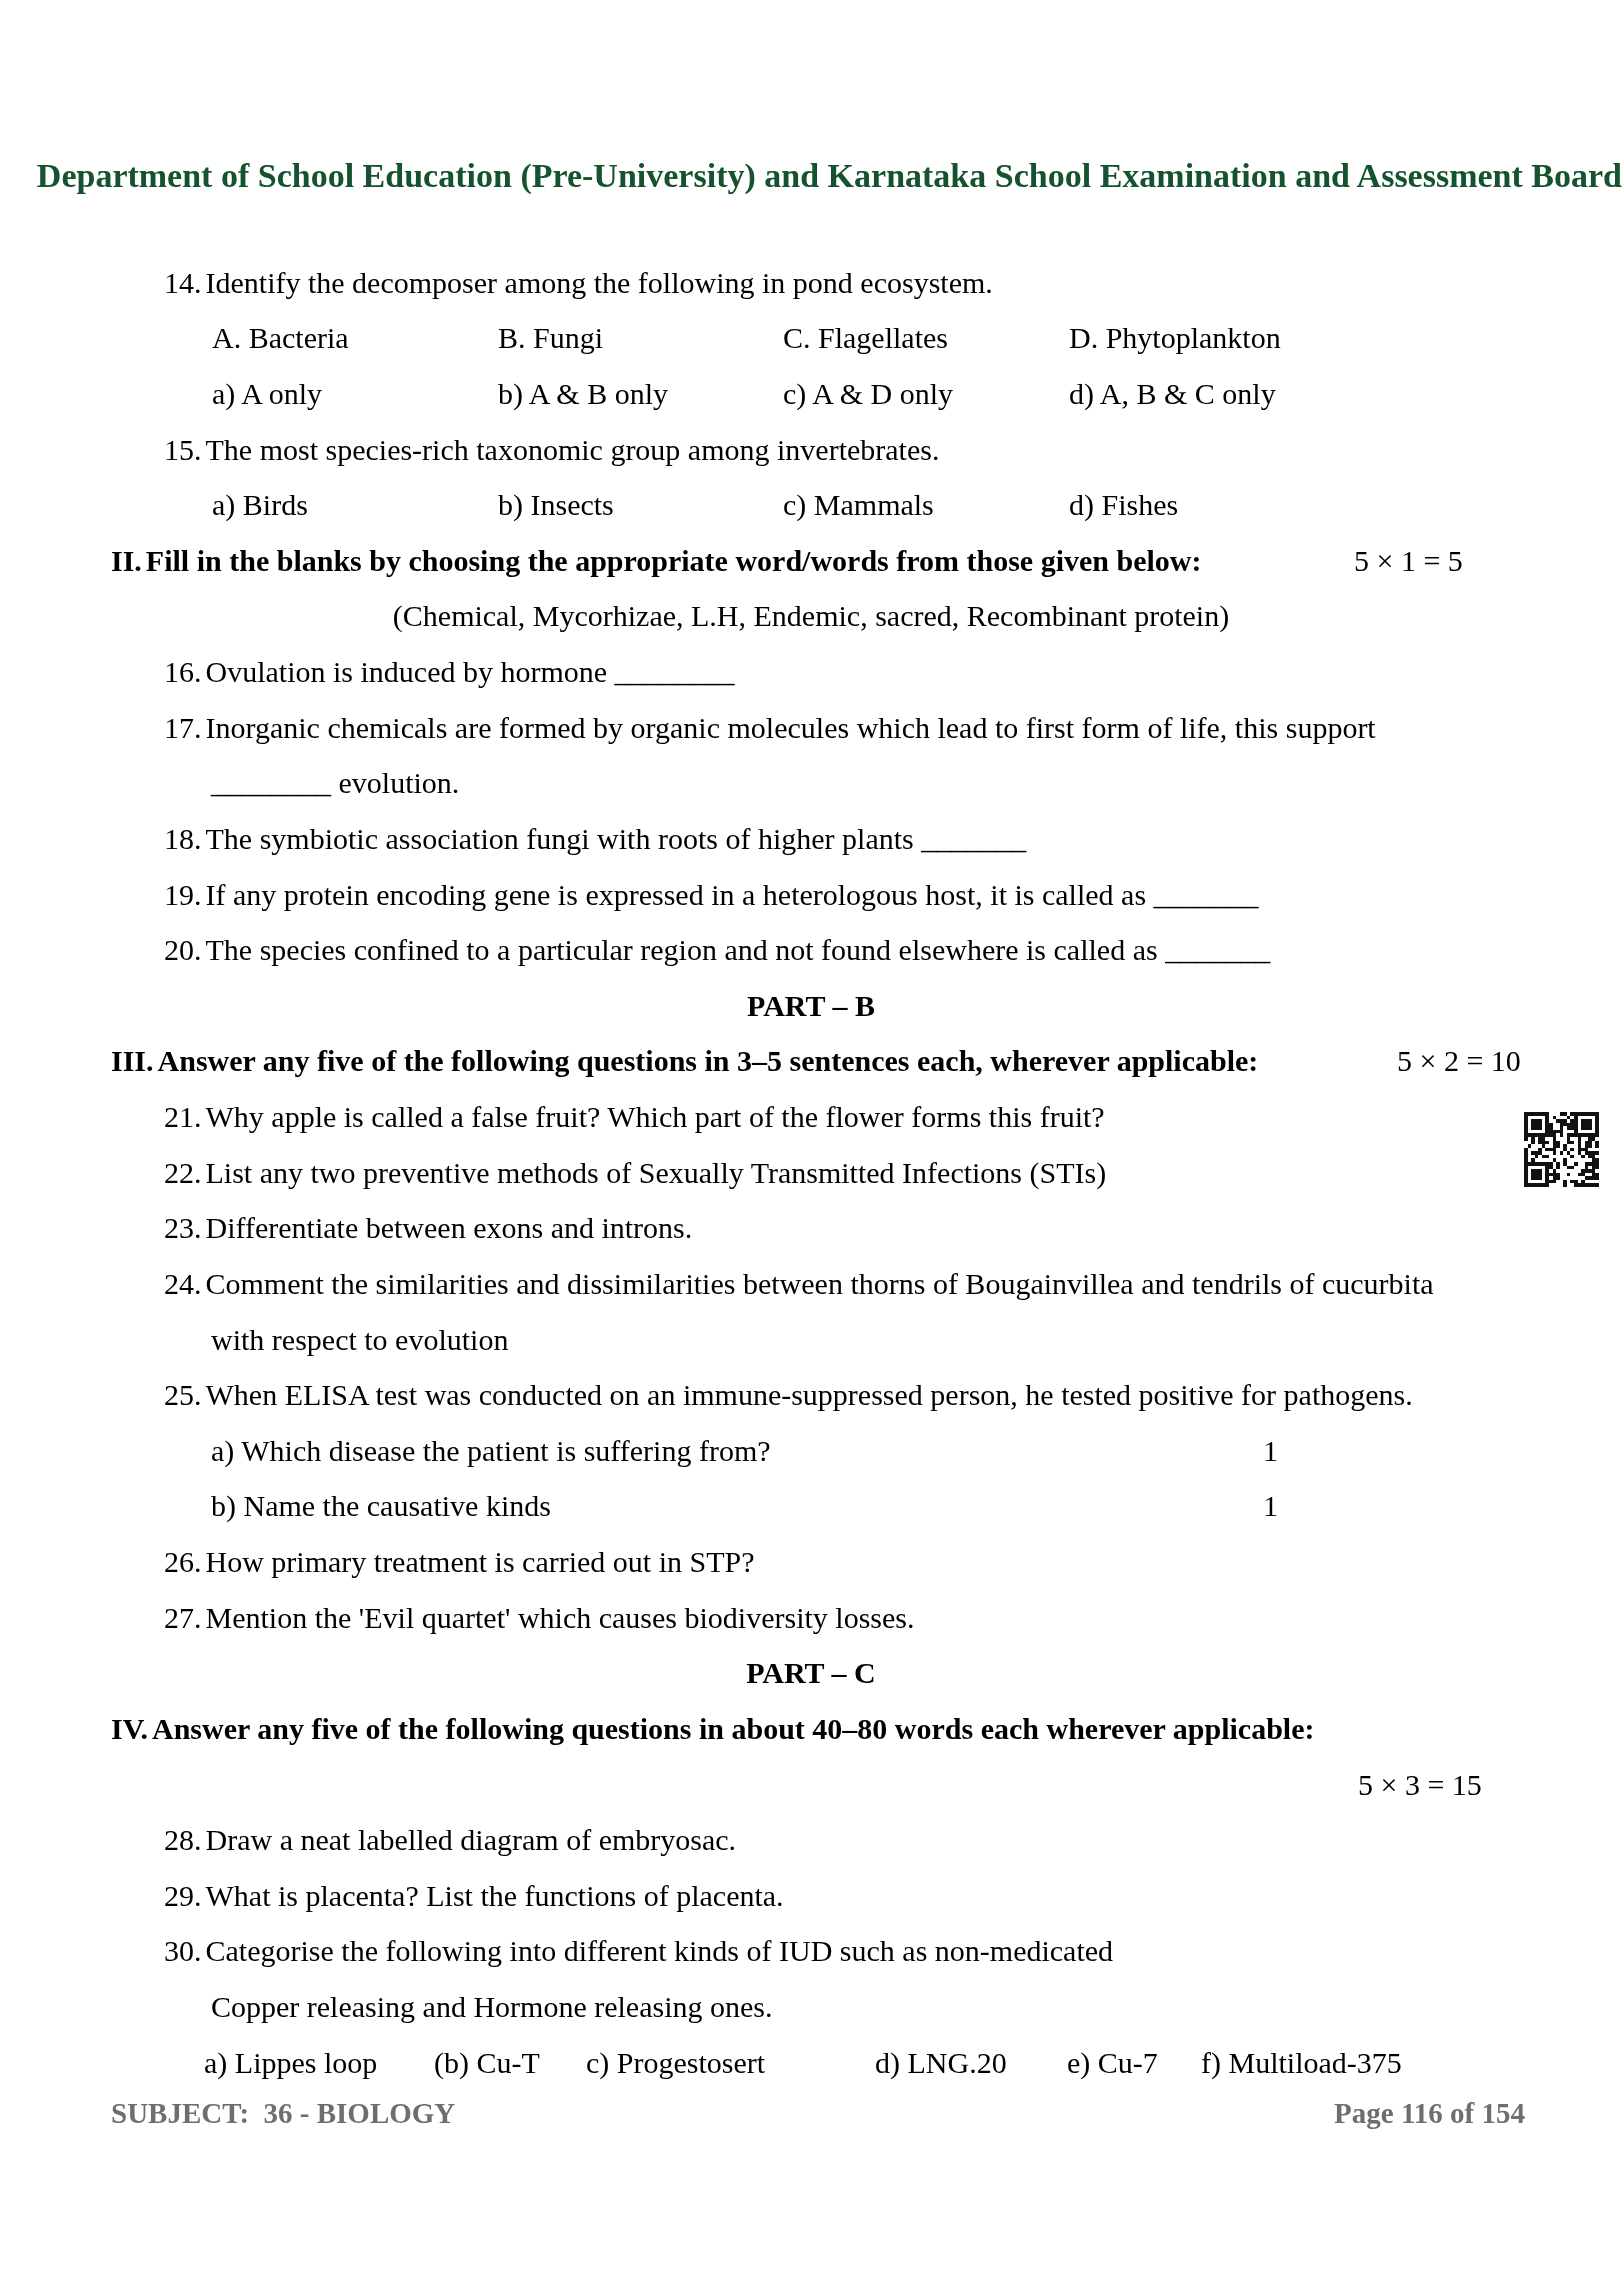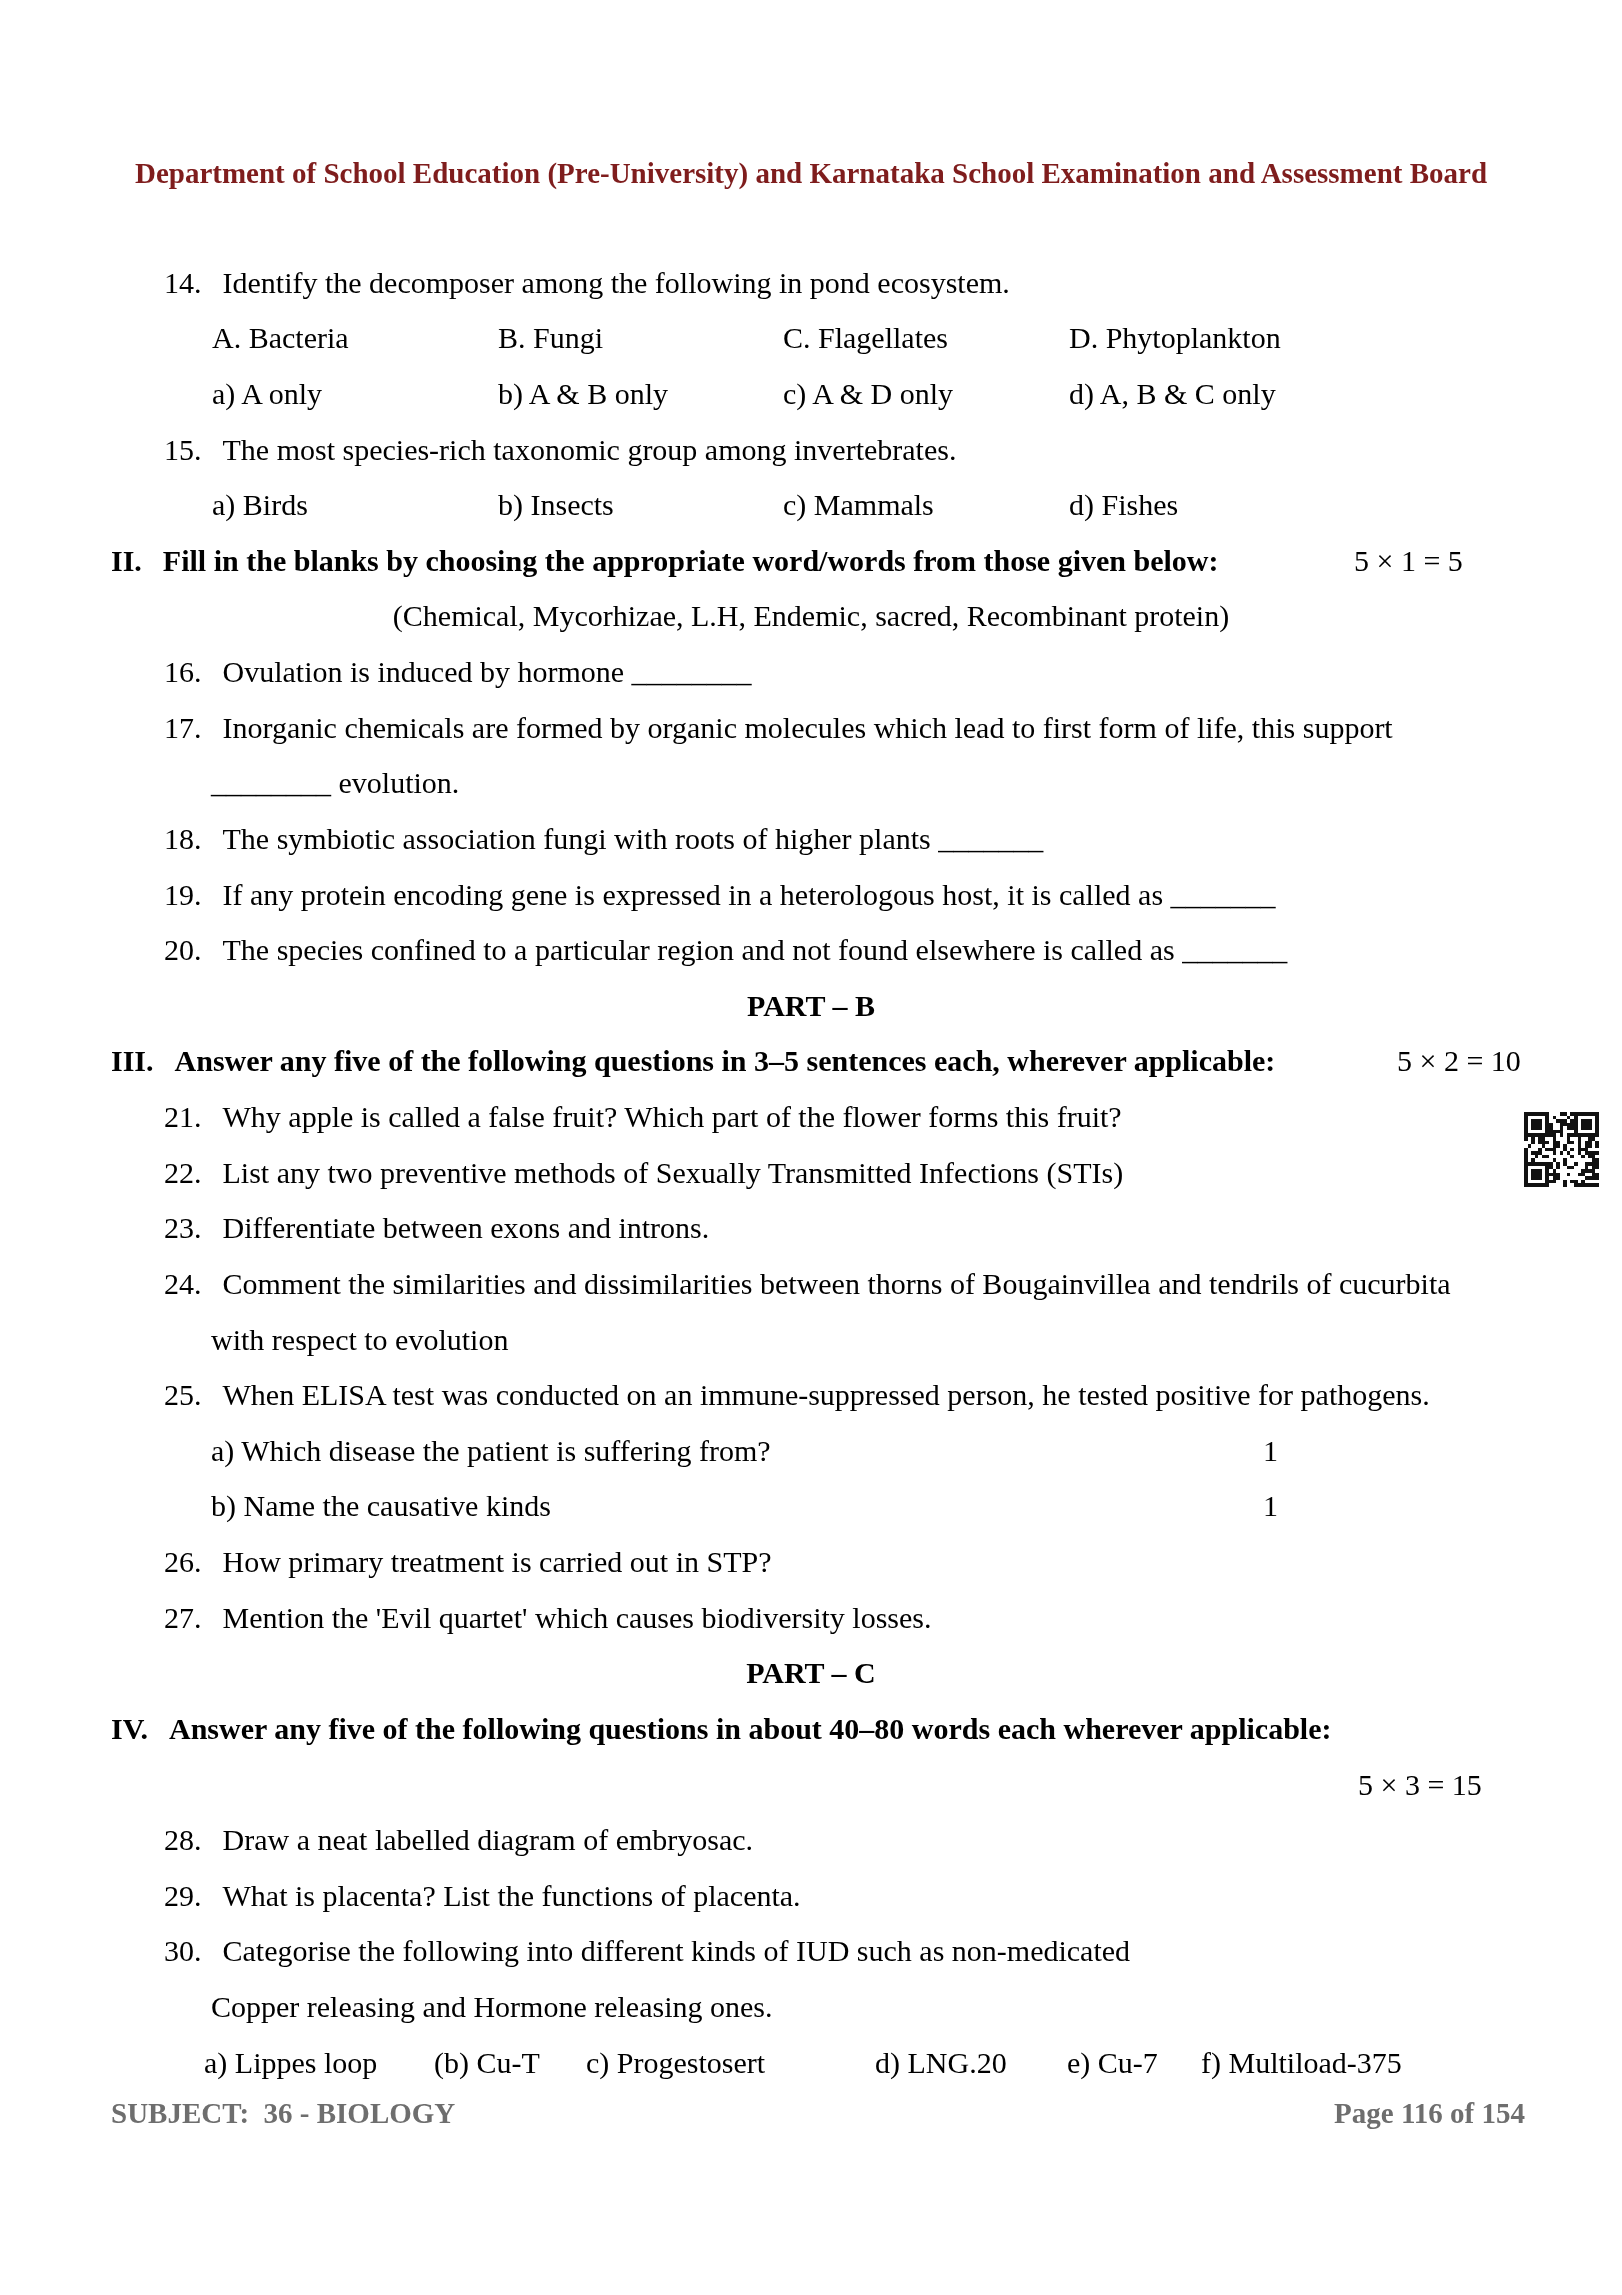--- a/index.html
+++ b/index.html
@@ -6,34 +6,34 @@
   .page{
     position:relative;
     width:1622px;height:2295px;
     background:#ffffff;
     font-family:"Liberation Serif","DejaVu Serif",serif;
     font-size:30px;color:#000;
     overflow:hidden;
   }
   .row{
     position:absolute;left:0;width:1622px;height:42px;
-    display:flex;align-items:center;gap:21px;
+    display:flex;align-items:center;gap:4px;
     box-sizing:border-box;white-space:pre;
   }
   .pl-h{padding-left:111px}
   .pl-q{padding-left:164px}
   .pl-o{padding-left:211px}
   .center{justify-content:center;padding-left:0}
   .b{font-weight:700}
   .col{position:absolute;top:50%;transform:translateY(-50%)}
   .marks{position:absolute;top:50%;transform:translateY(-50%);font-weight:400}
   .mark-1{position:absolute;left:1263px;top:50%;transform:translateY(-50%);font-weight:400}
   .header-line{
     position:absolute;top:157px;left:0;width:1622px;
-    text-align:center;color:#7f1d1d;font-weight:700;font-size:29px;
+    text-align:right;color:#14532d;font-weight:700;font-size:34px;
   }
   .footer-line{
     position:absolute;top:2094px;left:0;width:1622px;height:39px;
     display:flex;justify-content:space-between;align-items:center;
     padding:0 97px 0 111px;box-sizing:border-box;
     color:#6e6e6e;font-weight:700;font-size:29px;white-space:pre;
   }
   .qr{position:absolute;left:1524px;top:1112px;width:75px;height:75px;line-height:0}
 </style>
 </head>

